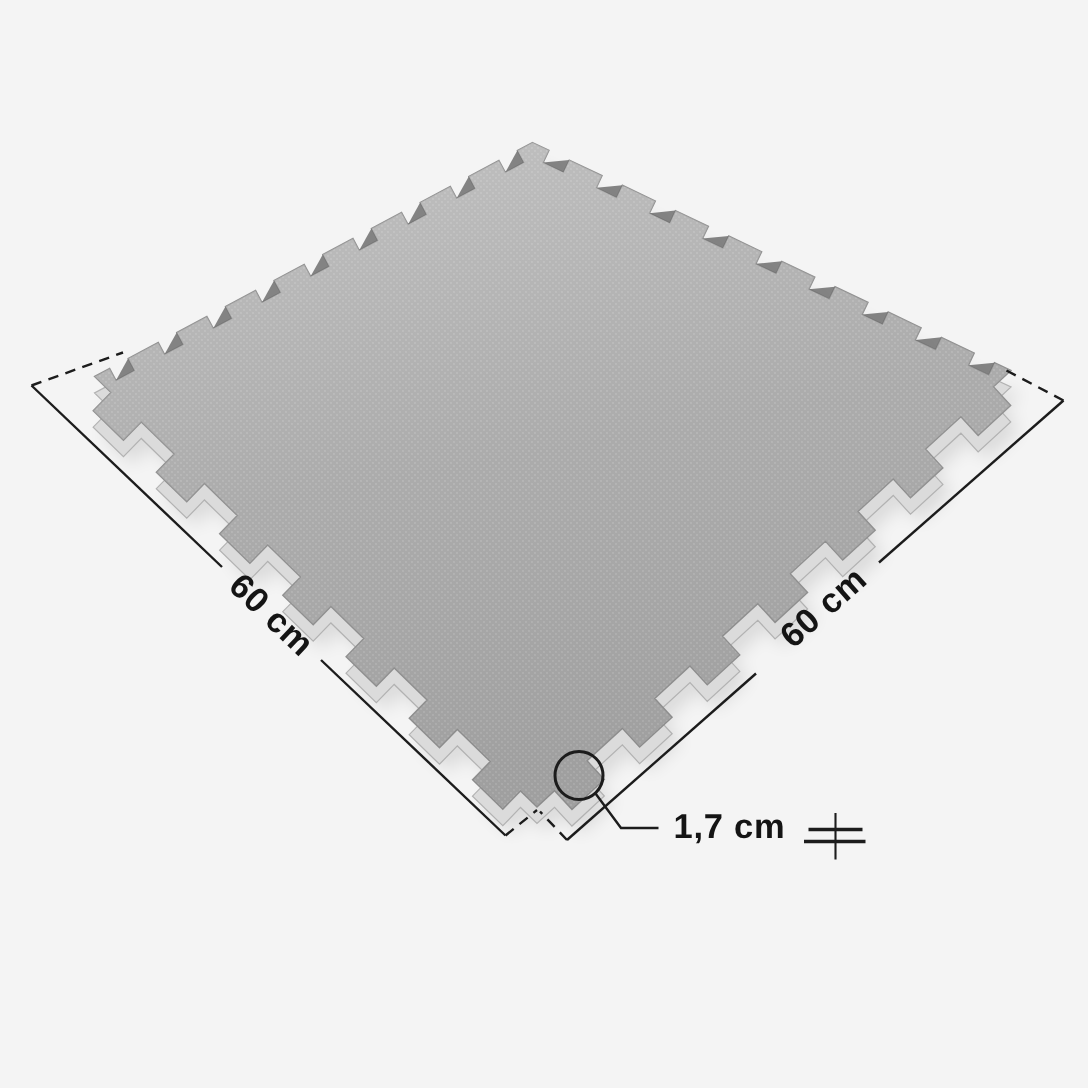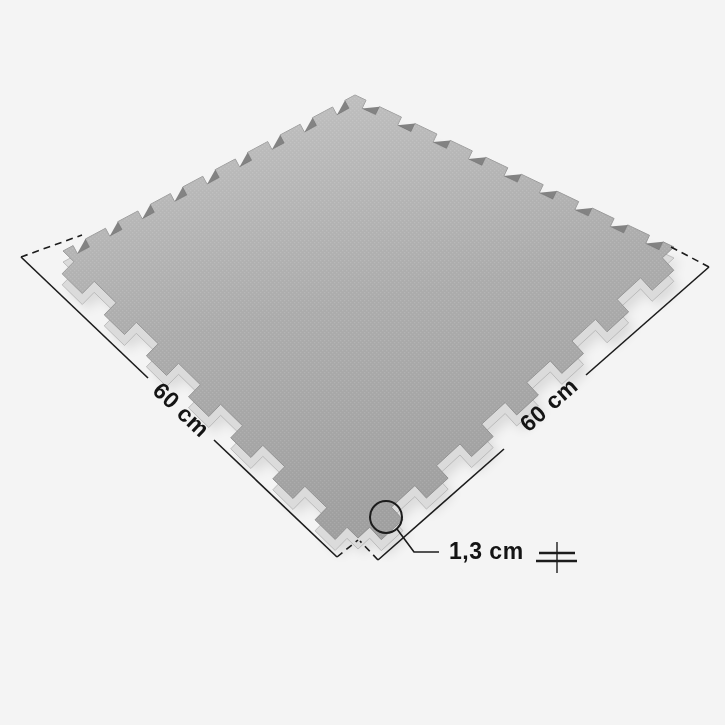--- a/index.html
+++ b/index.html
@@ -104,14 +104,14 @@
         <polyline points="397,529 414,552 439,552"></polyline>
         <g>
           <line x1="557" y1="542" x2="557" y2="573" stroke-width="1.4"></line>
           <line x1="539" y1="553" x2="575" y2="553" stroke-width="2.4"></line>
           <line x1="536" y1="561" x2="577" y2="561" stroke-width="2.4"></line>
         </g>
       </g>
     </svg>
   <div class="dim-label label-a">60 cm</div>
   <div class="dim-label label-b">60 cm</div>
-  <div class="dim-label label-thickness">1,3 cm</div>
+  <div class="dim-label label-thickness">1,7 cm</div>
 </div>
 
 </body></html>

